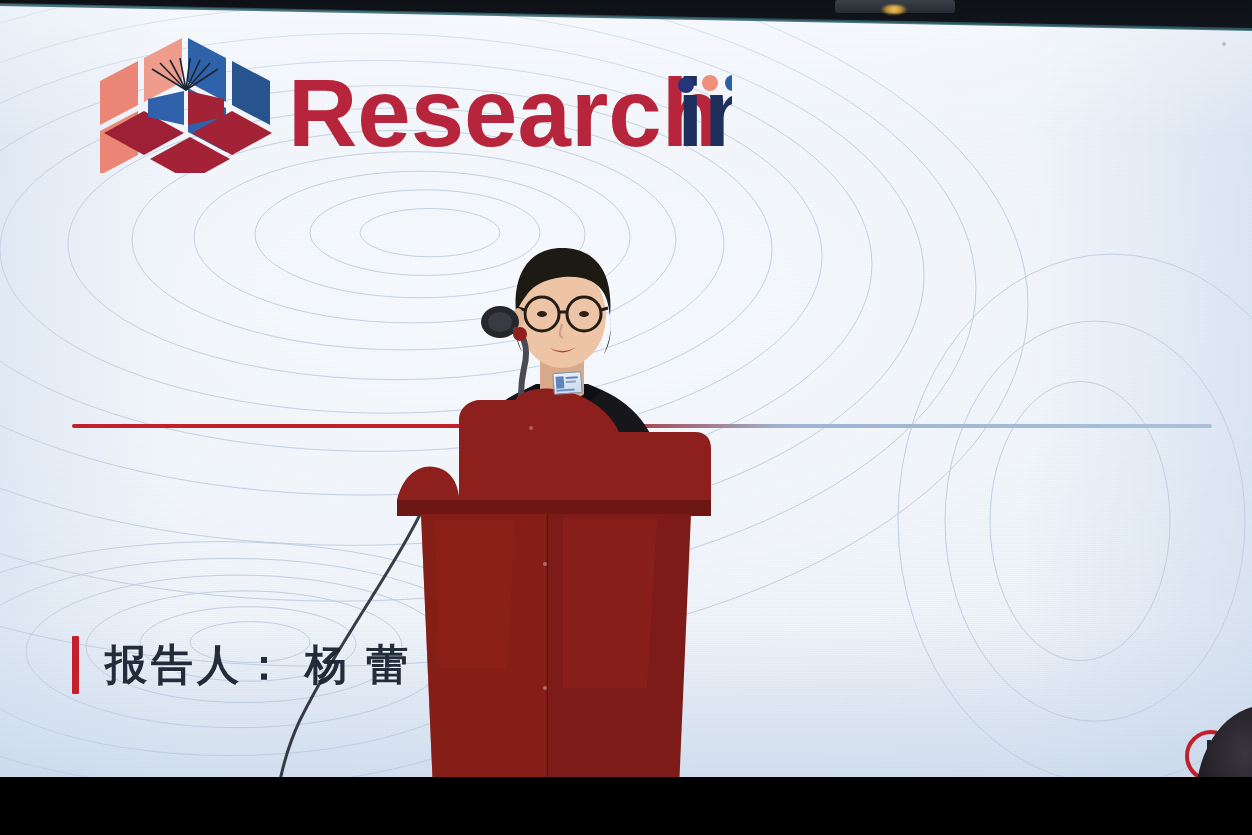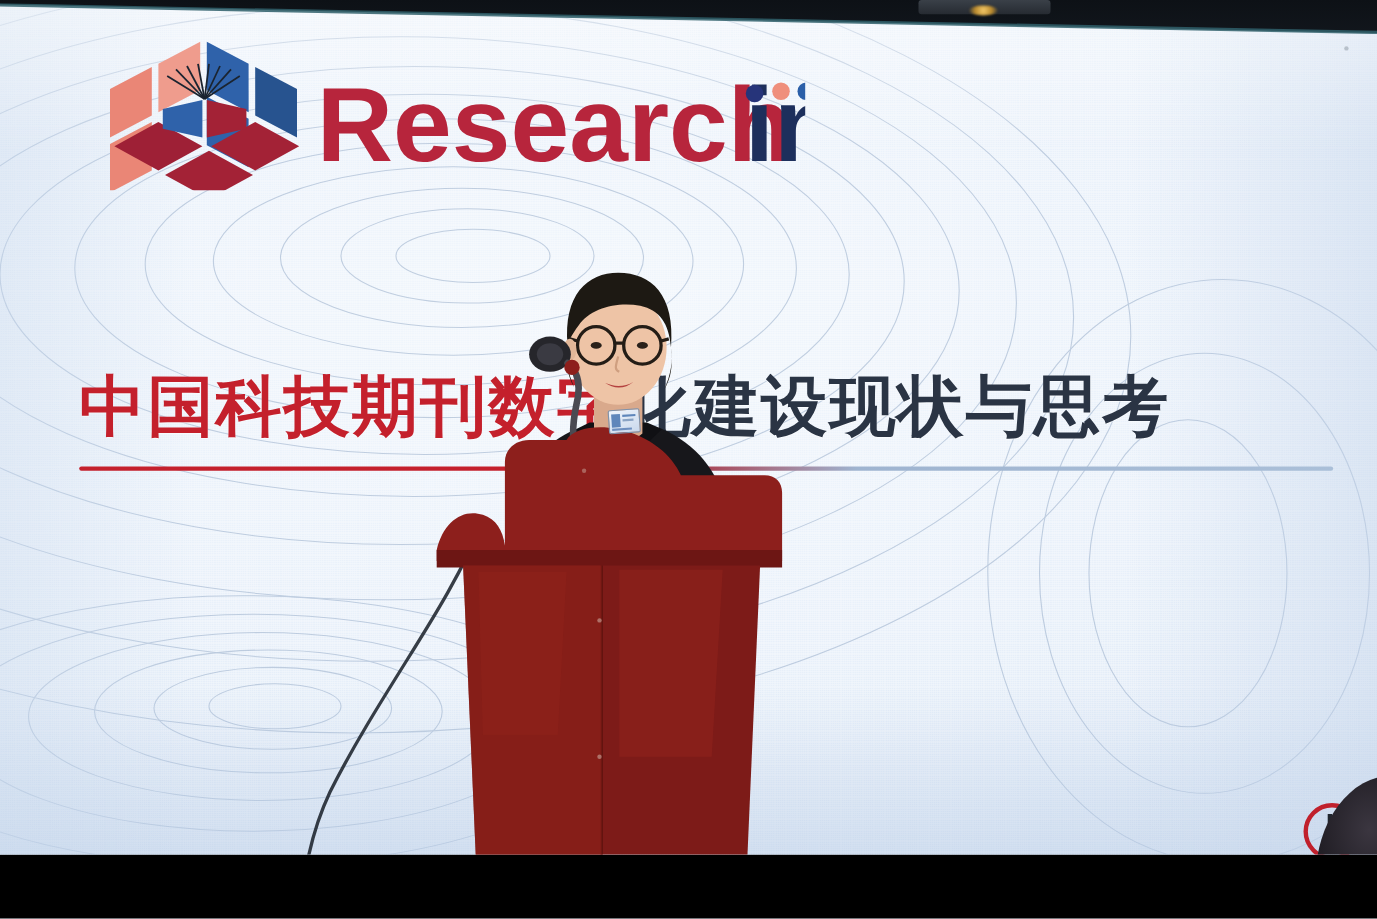--- a/index.html
+++ b/index.html
@@ -241,25 +241,26 @@
       </g>
 
       <text x="196" y="113" font-family="'Liberation Sans','DejaVu Sans',sans-serif" font-size="96" font-weight="700" fill="#b7253c">Research</text>
       <text x="585" y="113" font-family="'Liberation Sans','DejaVu Sans',sans-serif" font-size="96" font-weight="700" fill="#1d2f5c">ing</text>
       <circle cx="594" cy="52" r="8" fill="#26347a"></circle>
       <circle cx="618" cy="50" r="8" fill="#ef8f7c"></circle>
       <circle cx="641" cy="50" r="8" fill="#2b5fa8"></circle>
     </svg>
   </div>
 
-  <div class="headline">
-    <span class="h-red">中国科技期刊数字</span><span class="h-dark">化建设现状与思考</span>
-  </div>
   <div class="divider"></div>
 
+  <div class="speaker">
+    <div class="speaker-bar"></div>
+    <div class="speaker-text">报告人： 杨 蕾</div>
+  </div>
 
   <div class="corner-mark">
     <div class="ring"></div>
     <div class="glyph"></div>
   </div>
   <div class="carpet"></div>
 
   <svg class="cable" viewBox="0 0 1252 835">
     <path d="M441,470 C420,520 395,560 370,600 C345,640 320,680 300,720 C282,758 276,796 272,835"></path>
   </svg>

